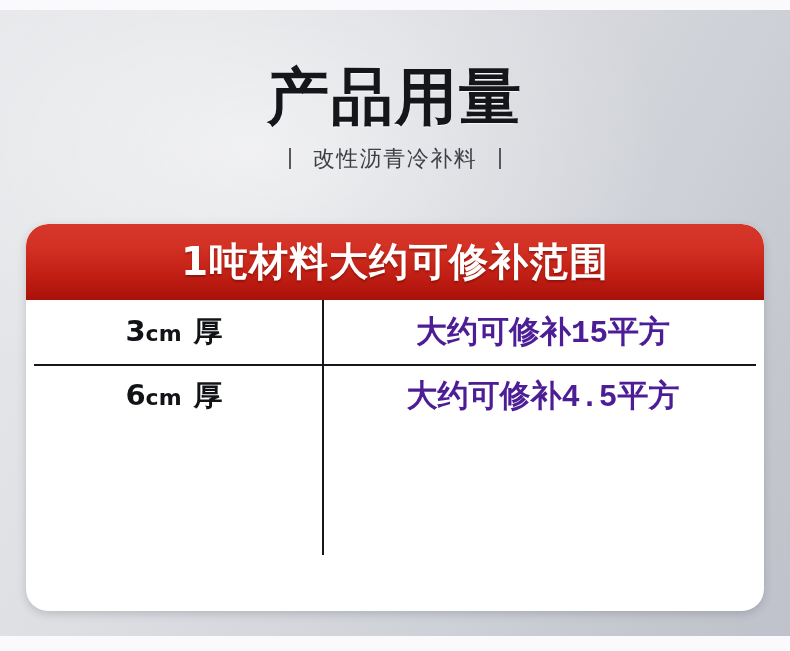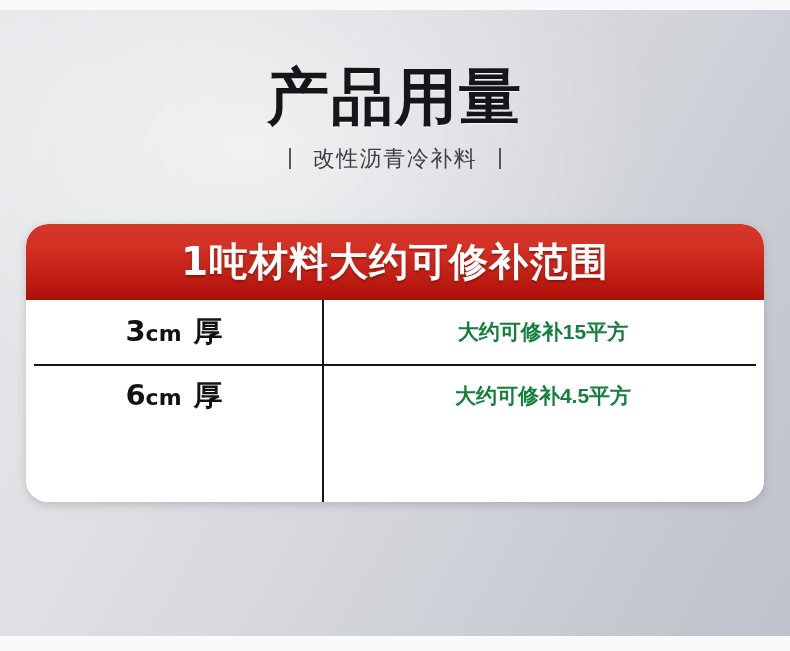--- a/index.html
+++ b/index.html
@@ -89,21 +89,21 @@
     letter-spacing: 1.5px;
     white-space: nowrap;
   }
 
   
   .card {
     position: absolute;
     left: 26px;
     top: 224px;
     width: 738px;
-    height: 278px;
+    height: 387px;
     border-radius: 22px;
     background: #ffffff;
     box-shadow: 0 3px 9px rgba(60,64,75,0.22);
     overflow: hidden;
     z-index: 6;
   }
 
   .card-header {
     height: 76px;
     display: flex;
@@ -162,24 +162,24 @@
   .cell-left .unit {
     font-size: 22px;
   }
   .cell-left .thk {
     margin-left: 12px;
     font-size: 29px;
   }
   .cell-right {
     flex: 1 1 auto;
     text-align: center;
-    font-family: Liberation Sans, sans-serif;
-    font-size: 21px;
-    font-weight: 700;
-    color: #15803d;
+    font-family: Liberation Mono, monospace;
+    font-size: 31px;
+    font-weight: 700;
+    color: #4c1d95;
     white-space: nowrap;
   }
   .col-divider {
     position: absolute;
     left: 296px;
     top: 0;
     width: 2px;
     height: 255px;
     background: #14161a;
     z-index: 2;

